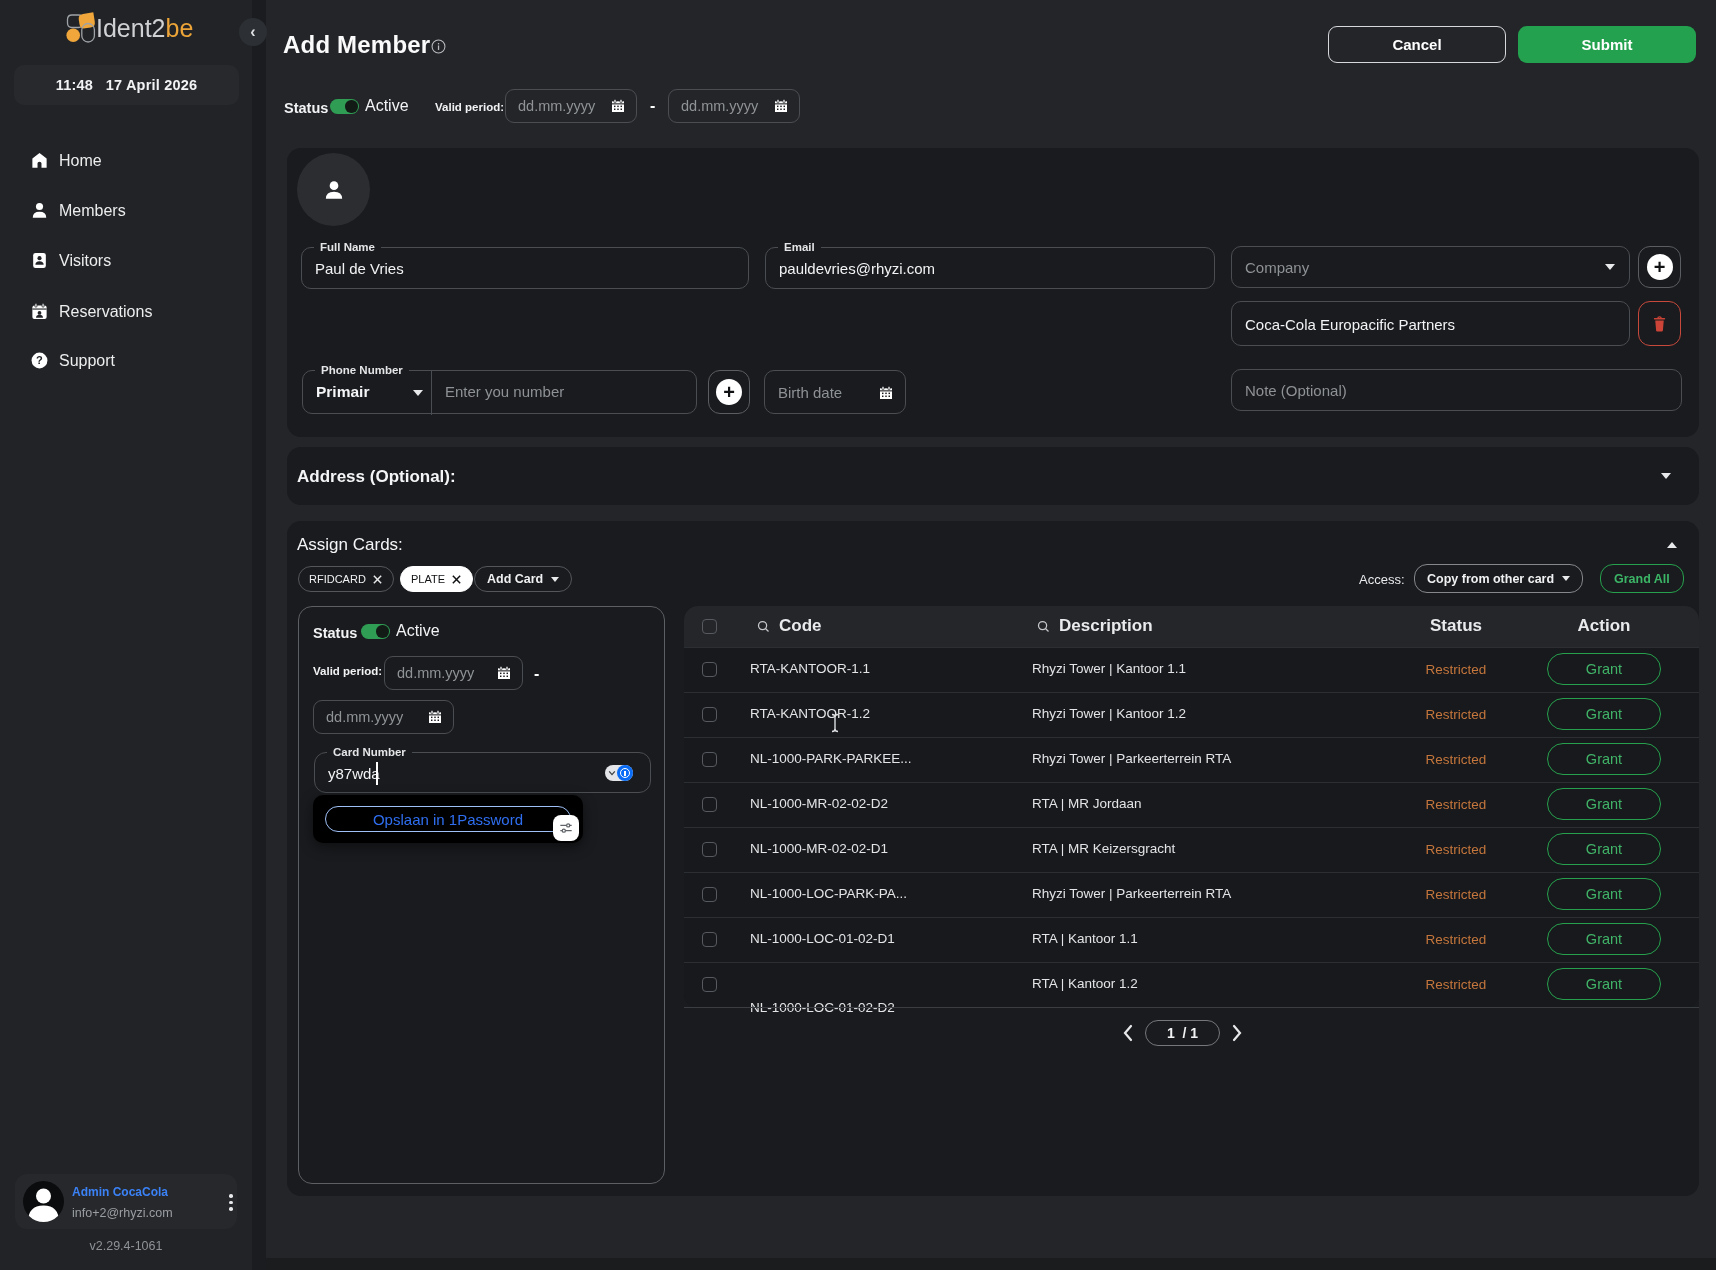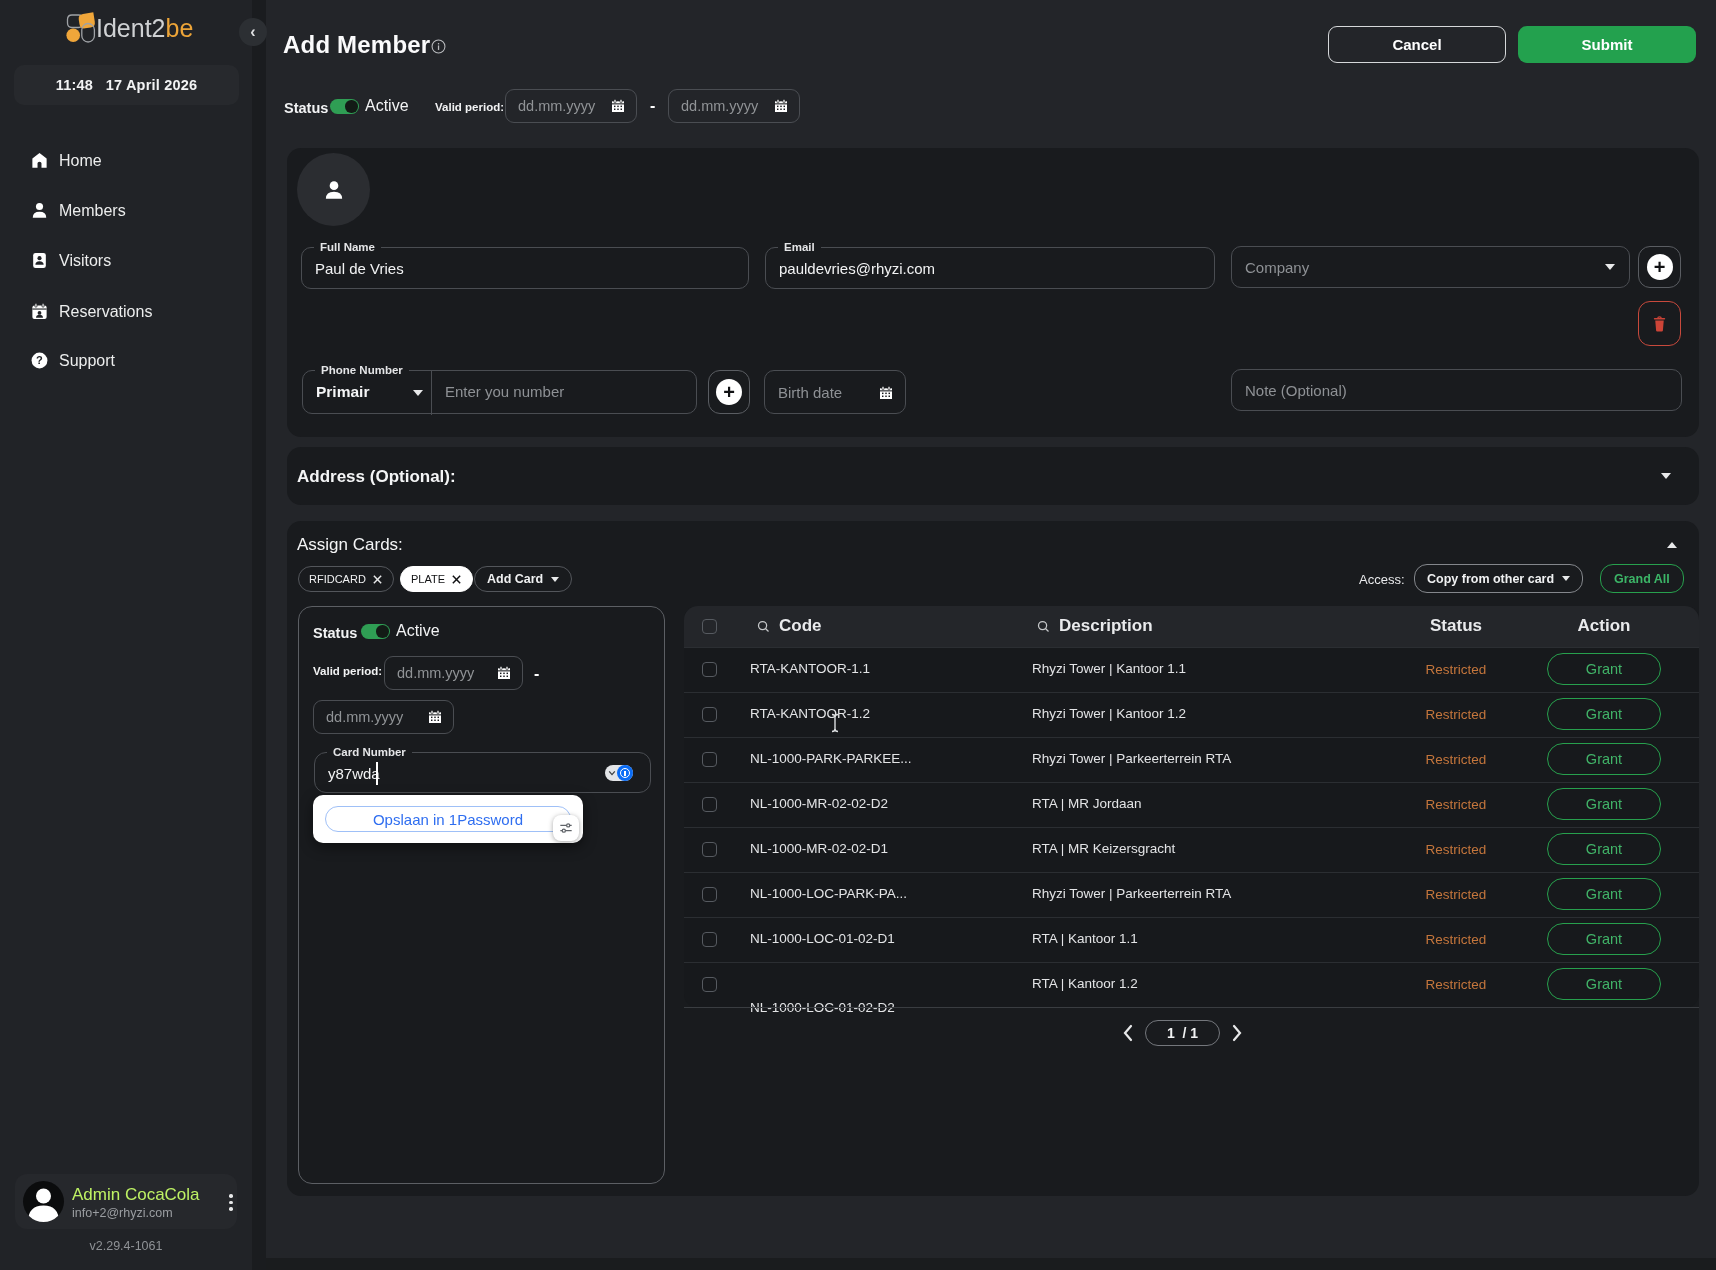--- a/index.html
+++ b/index.html
@@ -11,21 +11,21 @@
   .sidebar { left:0; top:0; width:252px; height:1270px; background:#212327; }
   .timebox { left:14px; top:65px; width:225px; height:40px; background:#27292d; border-radius:10px;
              display:flex; align-items:center; justify-content:center; font-size:14.5px; font-weight:bold; color:#f2f3f4; letter-spacing:.2px;}
   .nav-item { left:0; width:252px; height:36px; display:flex; align-items:flex-end; color:#eceded; font-size:16px; }
   .nav-item svg { margin-left:30px; }
   .nav-item span { margin-left:10px; }
   .collapse-btn { left:239px; top:18px; width:28px; height:28px; border-radius:50%; background:#2c2f33;
                   display:flex; align-items:center; justify-content:center; color:#dfe0e2; font-size:16px; font-weight:bold; }
   .userbox { left:15px; top:1174px; width:222px; height:55px; background:#26282c; border-radius:12px; }
   .uavatar { position:absolute; left:8px; top:7px; width:41px; height:41px; border-radius:50%; background:#0b0c0d; overflow:hidden;}
-  .uname { position:absolute; left:57px; top:11px; font-size:17px; font-weight:normal; color:#bef264;}
+  .uname { position:absolute; left:57px; top:11px; font-size:12px; font-weight:bold; color:#3b82f6;}
   .umail { position:absolute; left:57px; top:32px; font-size:12.5px; color:#9b9ea2;}
   .udots { position:absolute; left:214px; top:20px; width:4px; }
   .udots i { display:block; width:3.5px; height:3.5px; border-radius:50%; background:#e8e9ea; margin-bottom:3px;}
   .version { left:0px; top:1239px; width:252px; text-align:center; color:#8f9296; font-size:12.5px;}
   
   .h1 { left:283px; top:31px; font-size:24px; letter-spacing:-1.35px; font-weight:bold; color:#fbfbfc; letter-spacing:.2px;}
   .btn-cancel { left:1328px; top:26px; width:178px; height:37px; border:1px solid #d6d8da; border-radius:9px;
                 display:flex; align-items:center; justify-content:center; font-size:15px; font-weight:bold; color:#fff; }
   .btn-submit { left:1518px; top:26px; width:178px; height:37px; background:#23a14e; border-radius:9px;
                 display:flex; align-items:center; justify-content:center; font-size:15px; font-weight:bold; color:#fff; }
@@ -203,20 +203,23 @@
       <div class="fval">pauldevries@rhyzi.com</div>
   </div>
   <div class="abs finput" style="left:1231px; top:246px; width:399px; height:42px;">
     <div class="fph">Company</div>
     <div class="caret" style="position:absolute; right:14px; top:17px;"></div>
   </div>
   <div class="abs roundbtn" style="left:1638px; top:246px; width:43px; height:42px;">
       <div class="pluscirc">+</div>
     </div>
 
+  <div class="abs finput" style="left:1231px; top:301px; width:399px; height:45px;">
+    <div class="fval">Coca-Cola Europacific Partners</div>
+  </div>
   <div class="abs roundbtn" style="left:1638px; top:301px; width:43px; height:45px; border-color:#c8493c;">
     <svg width="17" height="18" viewBox="0 0 24 24" fill="#cc4437">
         <path d="M6 7 h12 l-1.2 14 q-.1 1.5 -1.6 1.5 h-6.4 q-1.5 0 -1.6 -1.5 Z"></path>
         <rect x="4" y="3.6" width="16" height="2" rx="1"></rect>
         <path d="M9.5 3.8 q0-1.8 2.5-1.8 t2.5 1.8" fill="none" stroke="#cc4437" stroke-width="1.6"></path>
       </svg>
   </div>
 
   <div class="abs finput" style="left:302px; top:370px; width:395px; height:44px;">
     <div class="flabel">Phone Number</div>
@@ -329,21 +332,21 @@
             <path d="M1.5 3 L5 7 L8.5 3" fill="none" stroke="#3c4043" stroke-width="1.6"></path>
           </svg>
         <div style="position:absolute; right:0px; top:0px; width:16px; height:16px; border-radius:50%; background:#0a6cf5; display:flex; align-items:center; justify-content:center;">
           <div style="width:10px; height:10px; border-radius:50%; border:1.5px solid #fff; display:flex; align-items:center; justify-content:center;">
               <div style="width:1.6px; height:5px; background:#fff;"></div>
             </div>
         </div>
       </div>
     </div>
 
-    <div style="position:absolute; left:14px; top:188px; width:270px; height:48px; background:#ffffff; border-radius:10px; box-shadow:0 4px 14px rgba(0,0,0,.45);text-align:right;">
+    <div style="position:absolute; left:14px; top:188px; width:270px; height:48px; background:#000000; border-radius:10px; box-shadow:0 4px 14px rgba(0,0,0,.45);text-align:right;">
       <div style="position:absolute; left:12px; top:11px; width:246px; height:26px; border:1.5px solid #9fc0f7; border-radius:14px; display:flex; align-items:center; justify-content:center; color:#2f6ef0; font-size:15px;">Opslaan in 1Password</div>
       <div style="position:absolute; left:240px; top:20px; width:26px; height:26px; background:#fff; border-radius:8px; box-shadow:0 1px 5px rgba(0,0,0,.35); display:flex; align-items:center; justify-content:center;">
         <svg width="14" height="14" viewBox="0 0 16 16">
             <g stroke="#5f6368" stroke-width="1.4" fill="none">
               <line x1="1.5" y1="5" x2="14.5" y2="5"></line>
               <line x1="1.5" y1="11" x2="14.5" y2="11"></line>
               <circle cx="10.5" cy="5" r="1.8" fill="#fff"></circle>
               <circle cx="5.5" cy="11" r="1.8" fill="#fff"></circle>
             </g>
           </svg>

